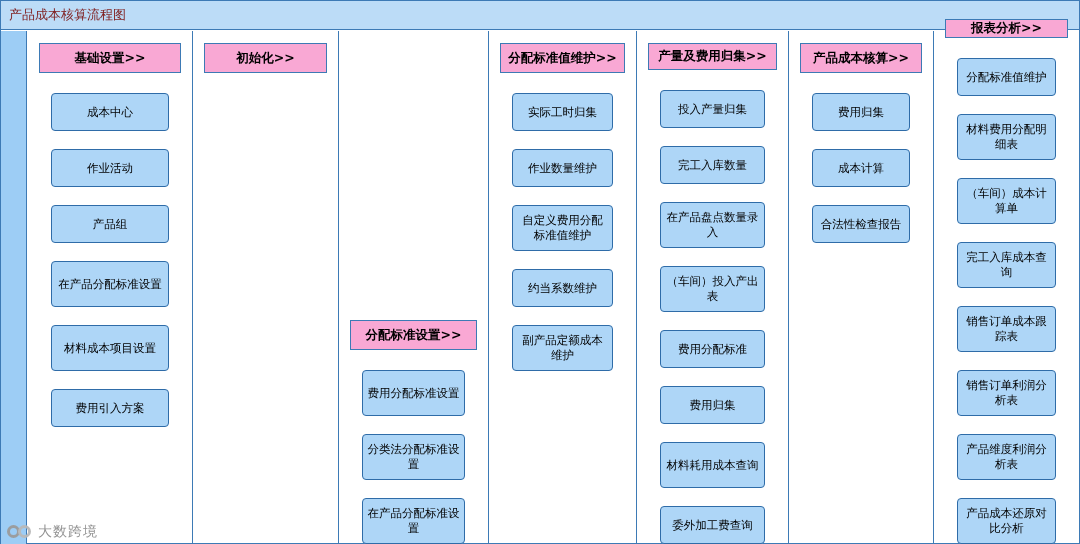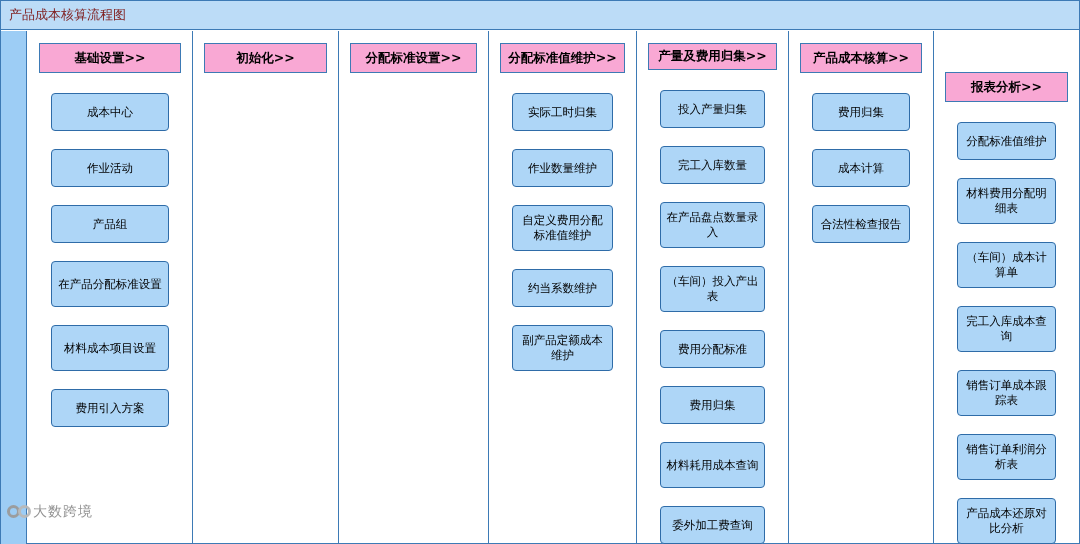--- a/index.html
+++ b/index.html
@@ -76,22 +76,22 @@
     text-align:center;
     font-size:11.5px;
     line-height:15px;
     color:#000;
     box-sizing:border-box;
     padding:3px 4px;
   }
   .node.two{min-height:46px;}
   
   .watermark{
-    position:absolute;left:6px;bottom:20px;
-    display:flex;align-items:center;
+    position:absolute;left:6px;bottom:0;
+    display:flex;align-items:center;gap:5px;
     opacity:.95;
     justify-content:space-between;
   }
   .wm-logo{
     width:26px;height:22px;
     position:relative;
   }
   .wm-logo .c1,.wm-logo .c2{
     position:absolute;border-radius:50%;
   }
@@ -120,22 +120,27 @@
           <div class="node">作业活动</div>
           <div class="node">产品组</div>
           <div class="node two">在产品分配标准设置</div>
           <div class="node two">材料成本项目设置</div>
           <div class="node">费用引入方案</div>
         </div>
       </div>
       <div class="col" style="width: 146px; align-items: center;">
         <div class="col-head">初始化&gt;&gt;</div>
       </div>
-      <div class="col" style="width: 150px;">
+      <div class="col" style="width: 150px; justify-content: flex-end;">
         <div class="col-head">分配标准设置&gt;&gt;</div>
+        <div class="col-body">
+          <div class="node two">费用分配标准设置</div>
+          <div class="node two">分类法分配标准设置</div>
+          <div class="node two">在产品分配标准设置</div>
+        </div>
       </div>
       <div class="col" style="width: 148px;">
         <div class="col-head">分配标准值维护&gt;&gt;</div>
         <div class="col-body">
           <div class="node">实际工时归集</div>
           <div class="node">作业数量维护</div>
           <div class="node two">自定义费用分配标准值维护</div>
           <div class="node">约当系数维护</div>
           <div class="node two">副产品定额成本维护</div>
         </div>
@@ -163,20 +168,21 @@
       </div>
       <div class="col" style="width: 145px; justify-content: flex-end;">
         <div class="col-head">报表分析&gt;&gt;</div>
         <div class="col-body">
           <div class="node">分配标准值维护</div>
           <div class="node two">材料费用分配明细表</div>
           <div class="node two">（车间）成本计算单</div>
           <div class="node two">完工入库成本查询</div>
           <div class="node two">销售订单成本跟踪表</div>
           <div class="node two">销售订单利润分析表</div>
+          <div class="node two">产品维度利润分析表</div>
           <div class="node two">产品成本还原对比分析</div>
         </div>
       </div>
     </div>
 
   <div class="watermark">
     <span class="wm-logo">
       <span class="c1"></span>
         <span class="c2"></span>
     </span>

